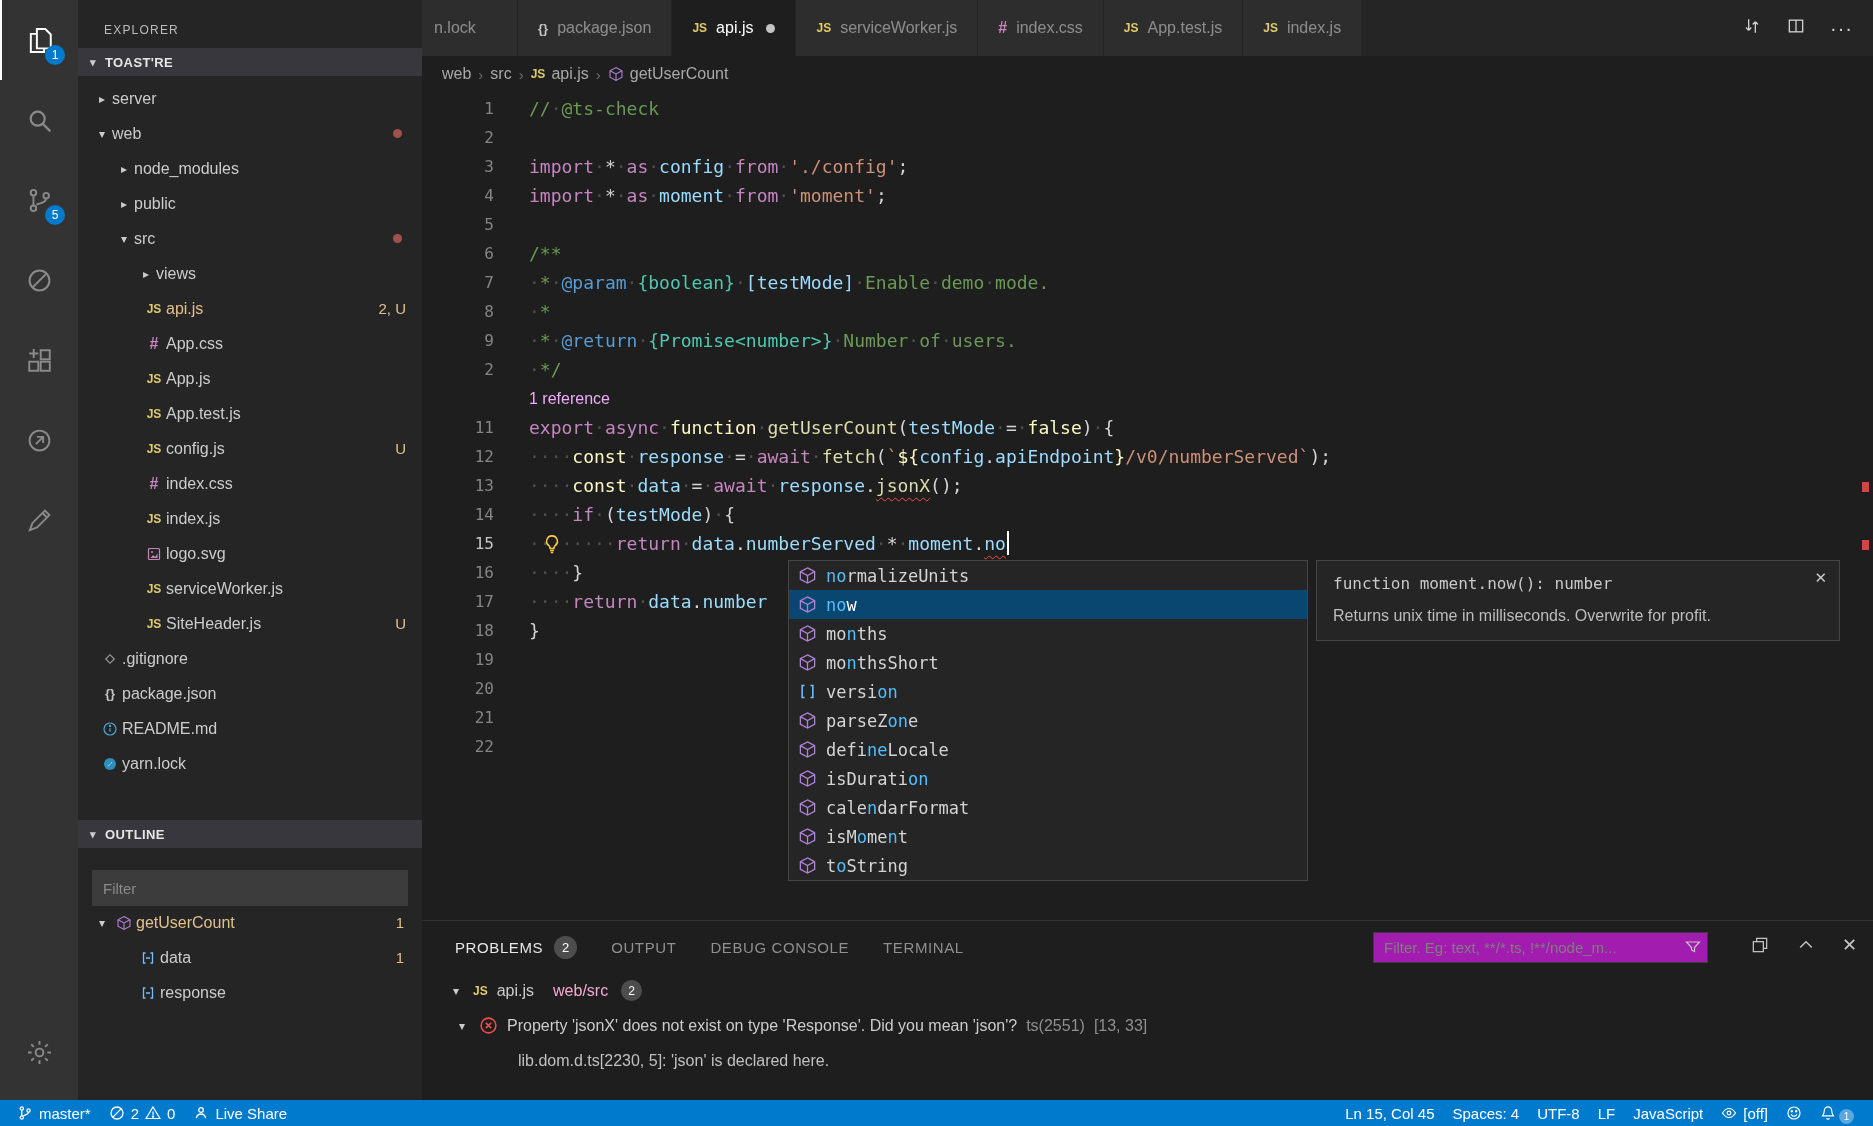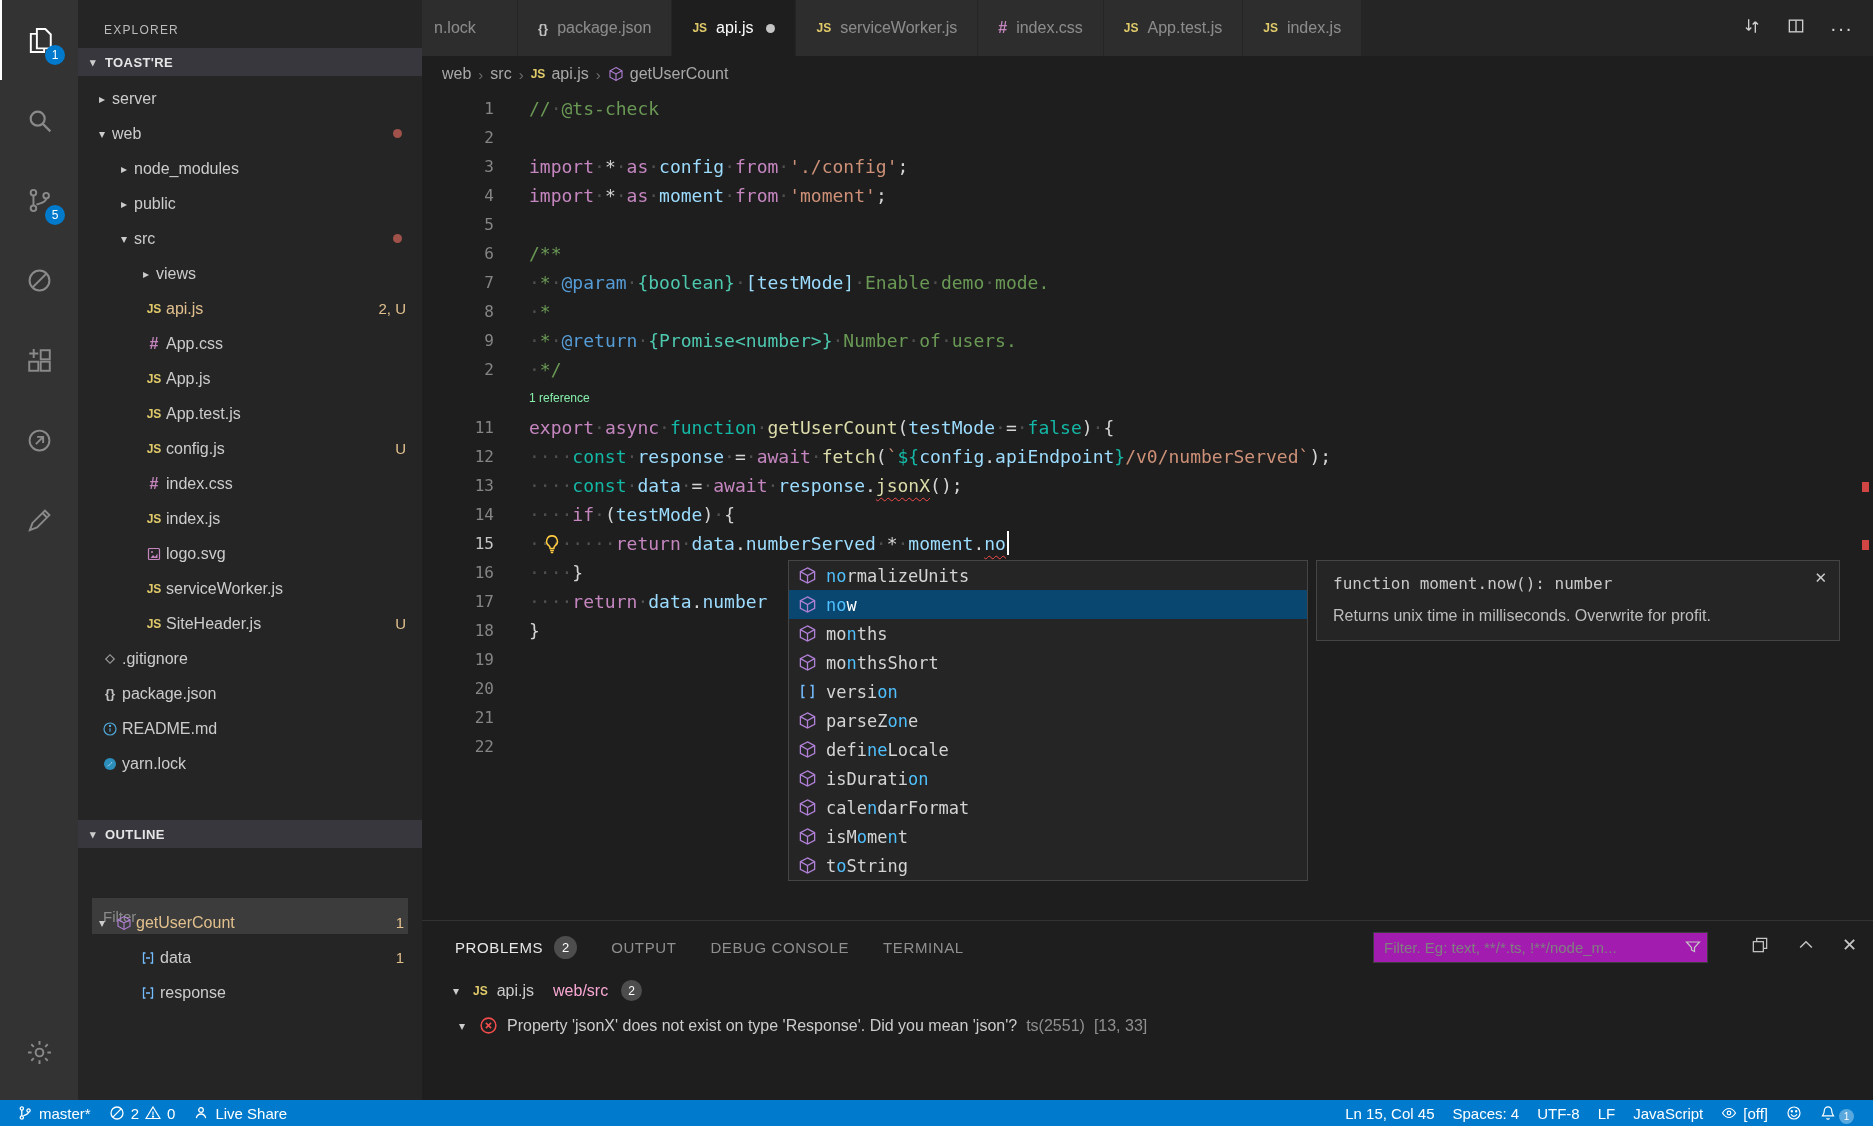--- a/index.html
+++ b/index.html
@@ -33,21 +33,21 @@
   .tlabel { white-space:nowrap; }
   .amber { color:#e2c08d; }
   .deco { position:absolute; right:16px; color:#e2c08d; font-size:15px; }
   .dot { position:absolute; right:20px; width:9px; height:9px; border-radius:50%; background:#a0524a; }
   .fi { font-weight:bold; font-family:"Liberation Sans",sans-serif; }
   .fi-js { color:#e0ca6a; font-size:12px; }
   .fi-css { color:#c586c0; font-size:16px; }
   .fi-json { color:#c5c5c5; font-size:13px; }
 
   #outline-head { position:absolute; top:820px; left:0; width:344px; }
-  #outline-filter { position:absolute; top:898px; left:14px; width:316px; height:36px; background:#3c3c3c;
+  #outline-filter { position:absolute; top:870px; left:14px; width:316px; height:36px; background:#3c3c3c;
                     border:1px solid #3c3c3c; color:#cccccc; font-size:15px; padding:0 10px; outline:none;
                     font-family:"Liberation Sans",sans-serif; }
   #outline-filter::placeholder { color:#8a8a8a; }
   #outline-tree { position:absolute; top:905px; left:0; width:344px; }
   .ocount { position:absolute; right:18px; color:#e2c08d; font-size:15px; }
 
   
   #tabbar { position:absolute; left:422px; top:0; right:0; height:56px; background:#252526; display:flex; }
   #tabs { display:flex; height:56px; }
   .tab { height:56px; display:flex; align-items:center; gap:9px; padding:0 20px; background:#2d2d2d;
@@ -66,27 +66,27 @@
   .bc-sep { color:#6e6e6e; font-size:15px; }
   .bc-item { display:flex; align-items:center; gap:6px; cursor:pointer; }
 
   
   #editor { position:absolute; left:422px; top:92px; right:0; height:828px; background:#1e1e1e; overflow:hidden; padding-top:2px; }
   .crow { position:relative; height:29px; line-height:29px; display:flex; white-space:pre;
           font-family:"DejaVu Sans Mono", monospace; font-size:18px; }
   .crow .ln { flex:none; width:72px; text-align:right; color:#858585; font-size:16px; }
   .crow .ln-active { color:#c6c6c6; }
   .crow .lbody { margin-left:35px; }
-  .lens-row { height:29px; line-height:29px; padding-left:107px; font-size:12px; color:#86efac; cursor:pointer; }
+  .lens-row { height:29px; line-height:29px; padding-left:107px; font-size:16px; color:#f0abfc; cursor:pointer; }
   .tk.c  { color:#6a9955; }
   .tk.ct { color:#569cd6; }
   .tk.cy { color:#4ec9b0; }
   .tk.cv { color:#9cdcfe; }
   .tk.k  { color:#c586c0; }
-  .tk.kb { color:#14b8a6; }
+  .tk.kb { color:#fef9c3; }
   .tk.f  { color:#dcdcaa; }
   .tk.v  { color:#9cdcfe; }
   .tk.s  { color:#ce9178; }
   .tk.p  { color:#d4d4d4; }
   .tk.w  { color:#4f4f4f; }
   .tk.sq { text-decoration:underline; text-decoration-style:wavy; text-decoration-color:#f14c4c;
            text-decoration-thickness:1px; text-underline-offset:5px; }
   .cursor { display:inline-block; width:2px; height:24px; background:#ffffff; vertical-align:-5px; margin-left:1px; }
   .bulb { position:absolute; left:120px; top:4px; }
   .bulb svg { width:20px; height:20px; }
@@ -677,20 +677,23 @@
           <span class="icn eicon">
             <svg viewBox="0 0 16 16" fill="none" stroke="#f14c4c" stroke-width="1.3">
               <circle cx="8" cy="8" r="6.2"></circle>
               <path d="M5.8 5.8l4.4 4.4M10.2 5.8l-4.4 4.4"></path>
             </svg>
           </span>
           <span>Property 'jsonX' does not exist on type 'Response'. Did you mean 'json'?</span>
           <span class="pdim">ts(2551)</span>
           <span class="pdim">[13, 33]</span>
         </div>
+        <div class="prow prow-rel">
+          <span>lib.dom.d.ts[2230, 5]: 'json' is declared here.</span>
+        </div>
       </div>
   </div>
 
   <div id="statusbar">
     <div id="sb-left">
         <div class="sb-item">
           <span class="icn sb-icn">
             <svg viewBox="0 0 16 16" fill="none" stroke="currentColor" stroke-width="1.3">
               <circle cx="4.8" cy="3.5" r="1.6"></circle>
               <circle cx="4.8" cy="12.5" r="1.6"></circle>

